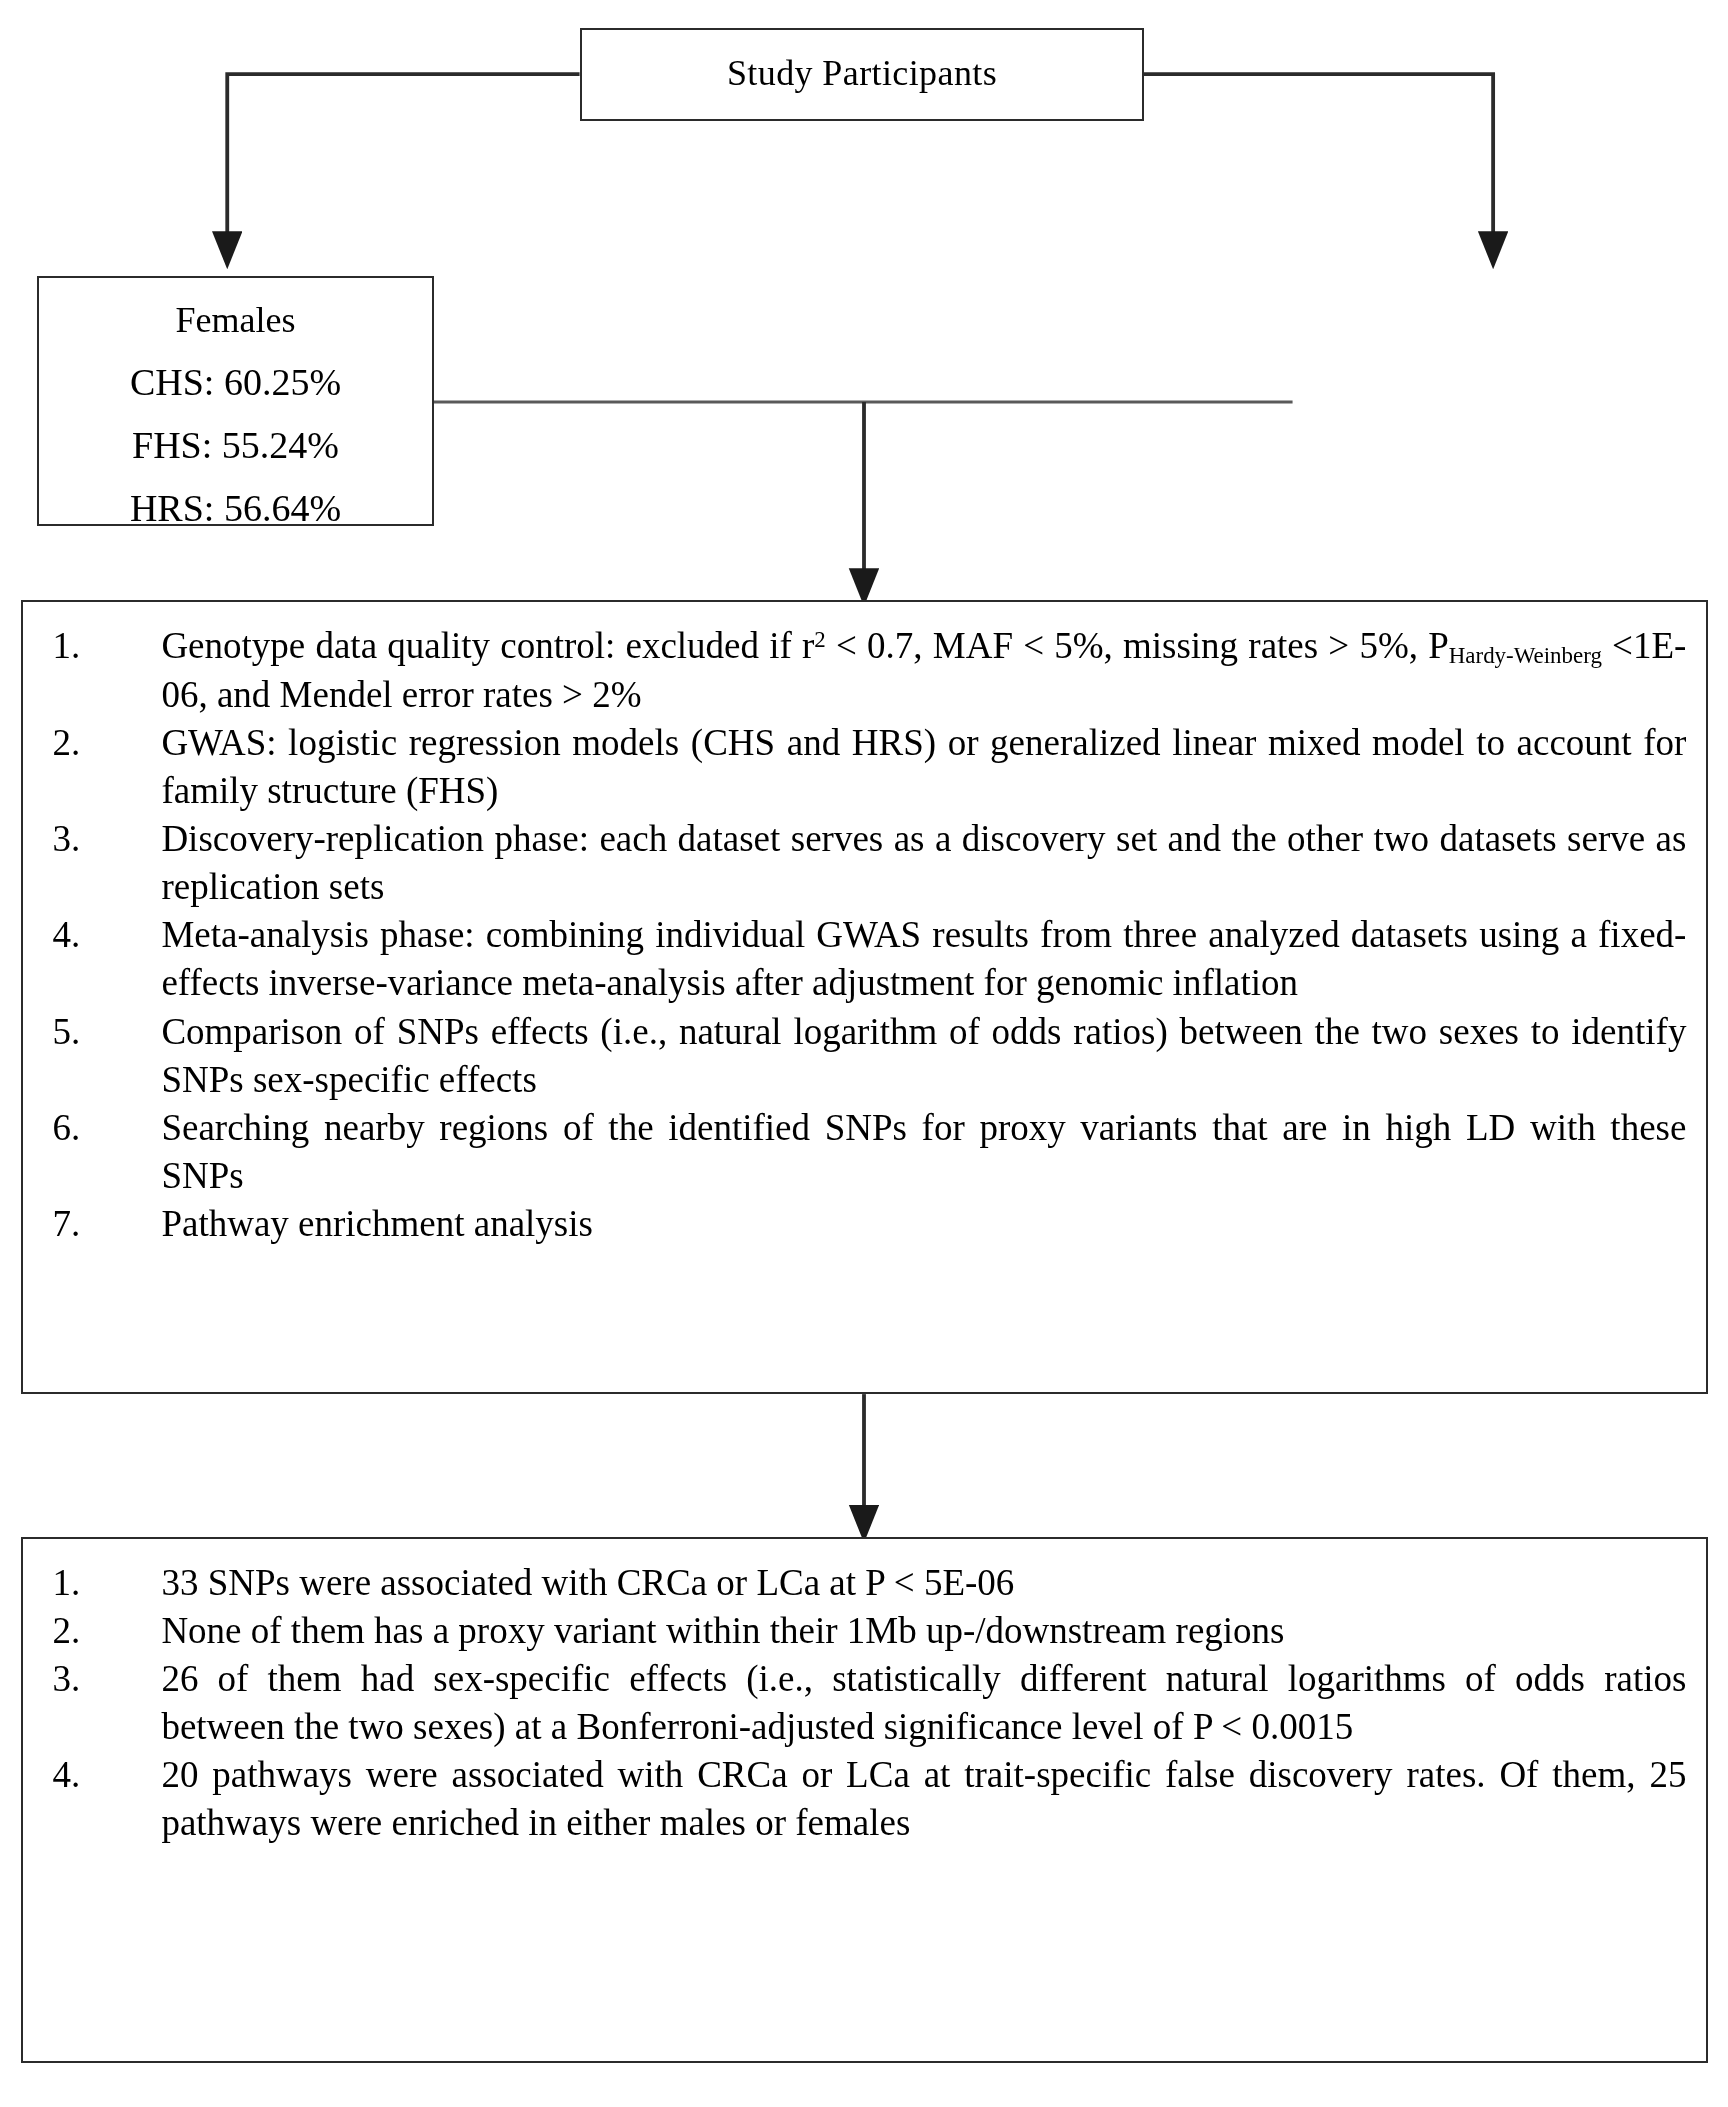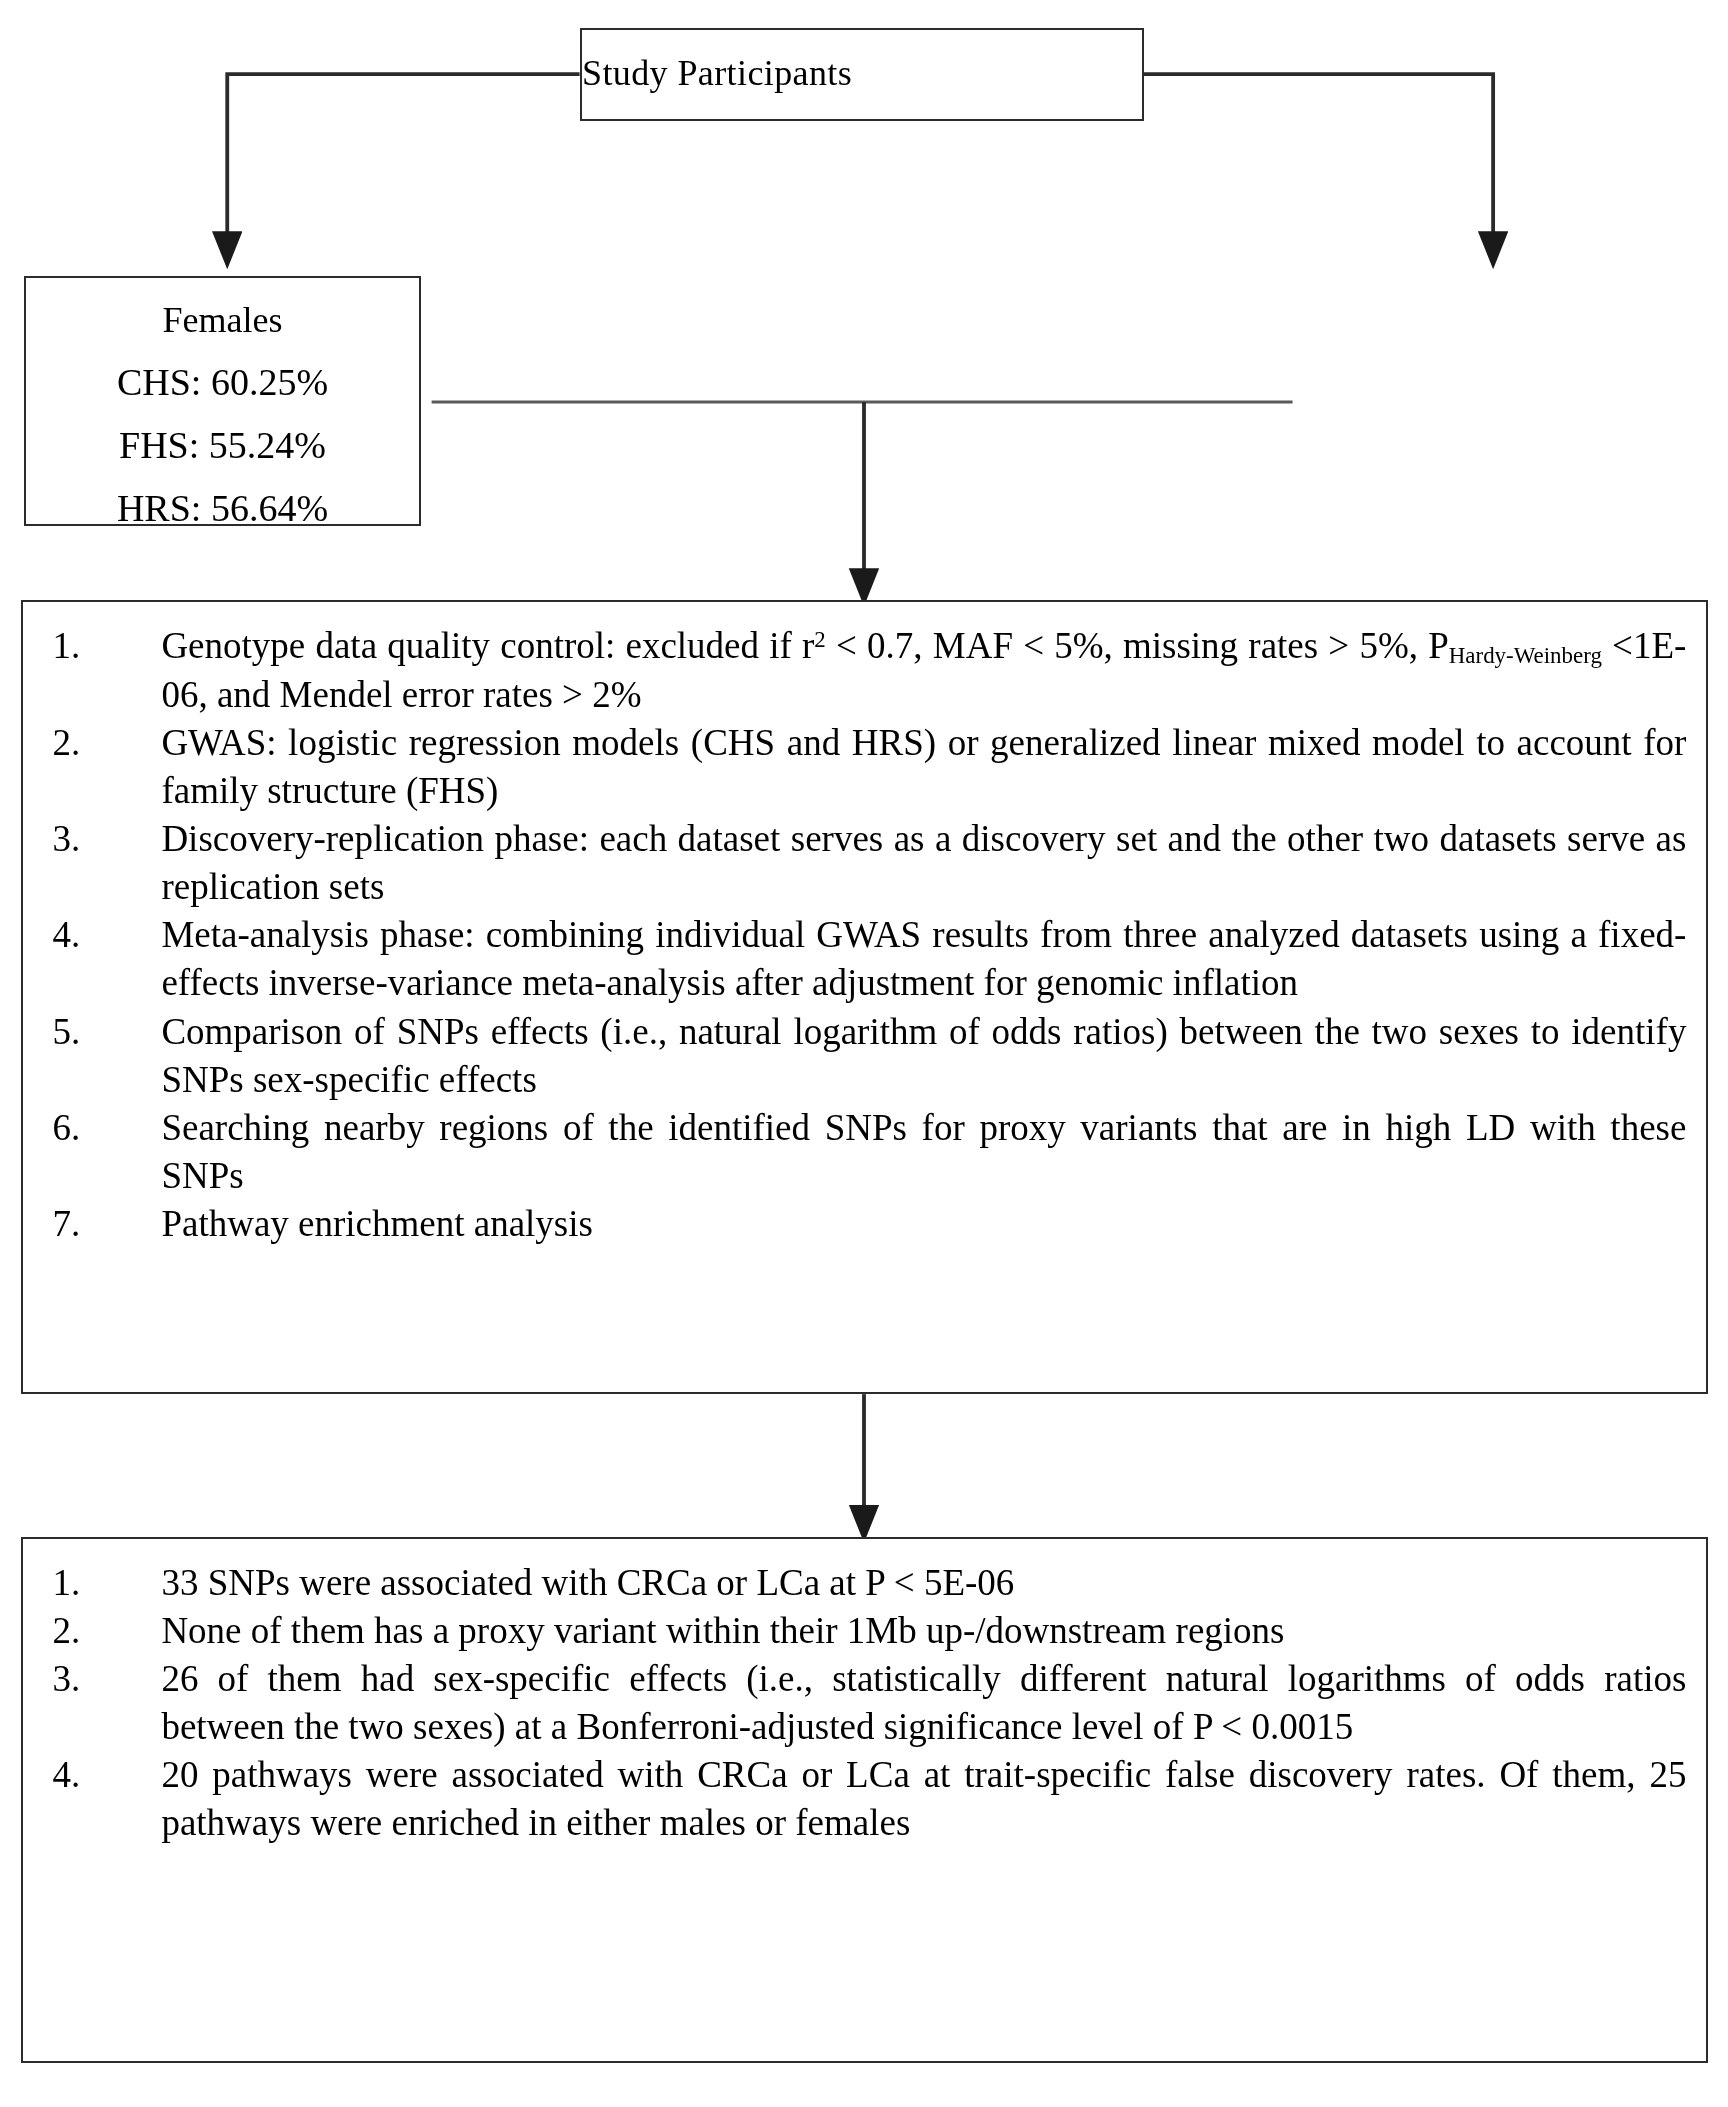--- a/index.html
+++ b/index.html
@@ -32,39 +32,40 @@
   }
 
   
   #study-box {
     left: 580px;
     top: 27.5px;
     width: 564px;
     height: 93px;
     display: flex;
     align-items: center;
+    justify-content: center;
   }
   #study-box .box-title {
     font-size: 36px;
     line-height: 1.1;
     letter-spacing: 0.4px;
   }
 
   
   .sex-box {
     top: 276px;
     width: 397px;
     height: 250px;
     display: flex;
     flex-direction: column;
     align-items: center;
     justify-content: flex-start;
     padding-top: 20px;
   }
-  #females-box { left: 24px; }
+  #females-box { left: 37px; }
   #males-box   { left: 1293px; }
 
   .sex-box .sex-title {
     font-size: 36px;
     line-height: 1.25;
     margin-bottom: 1.5px;
   }
   .sex-box .stat-line {
     font-size: 38px;
     line-height: 1.37;

